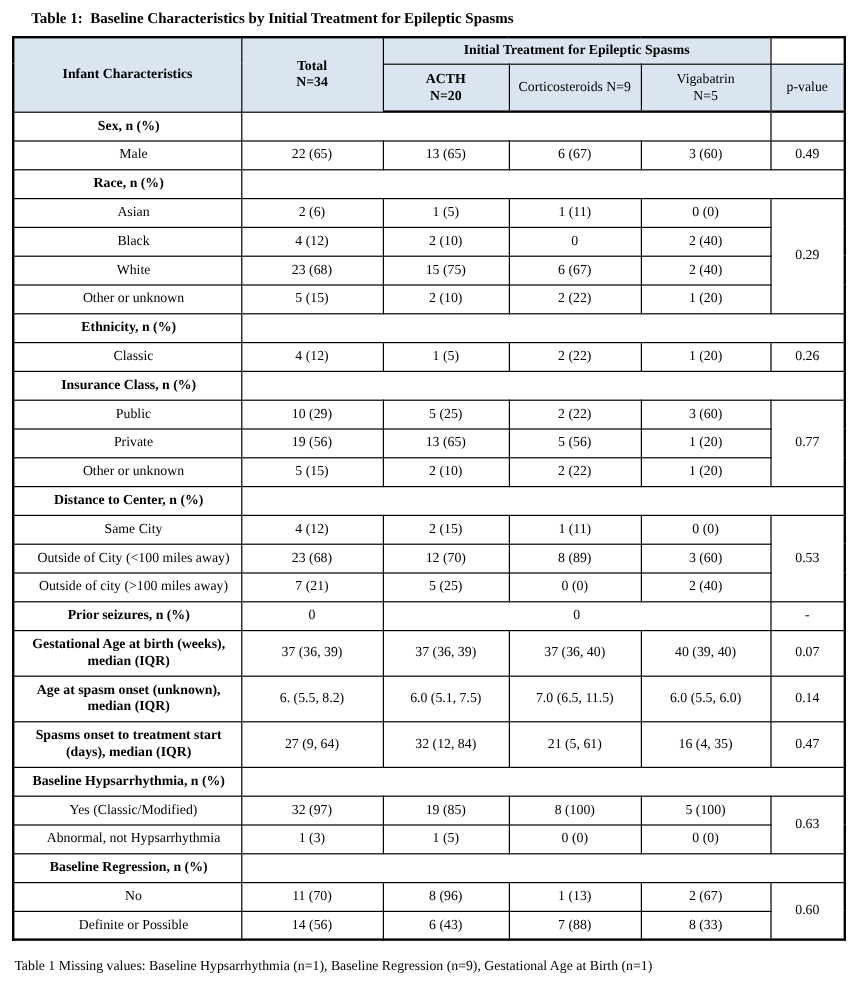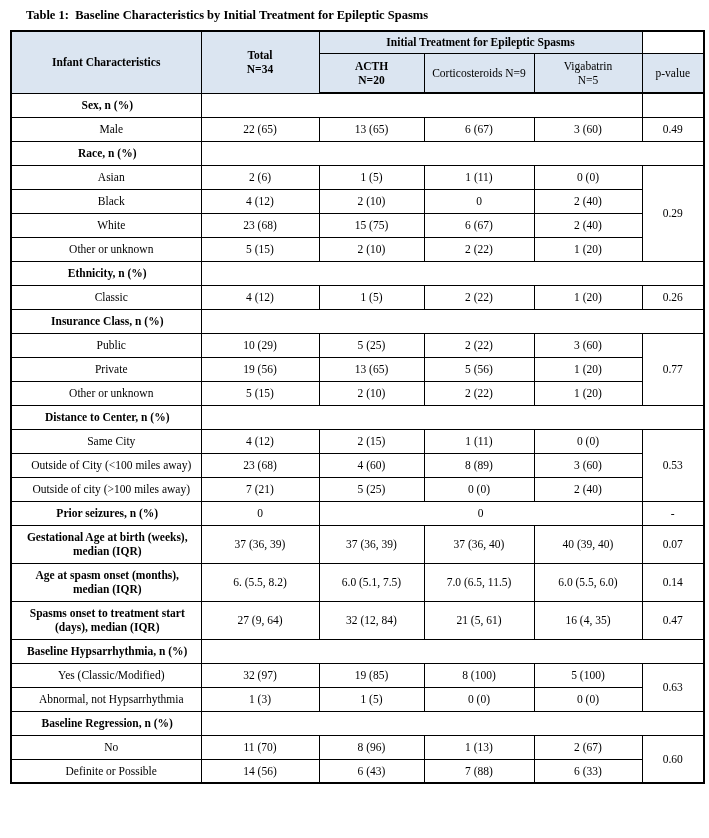--- a/index.html
+++ b/index.html
@@ -178,21 +178,21 @@
       <td class="lbl ind">Same City</td>
       <td class="center">4 (12)</td>
       <td class="center">2 (15)</td>
       <td class="center">1 (11)</td>
       <td class="center">0 (0)</td>
       <td rowspan="3" class="center">0.53</td>
     </tr>
     <tr class="r">
       <td class="lbl ind">Outside of City (&lt;100 miles away)</td>
       <td class="center">23 (68)</td>
-      <td class="center">4 (60)</td>
+      <td class="center">12 (70)</td>
       <td class="center">8 (89)</td>
       <td class="center">3 (60)</td>
     </tr>
     <tr class="r">
       <td class="lbl ind">Outside of city (&gt;100 miles away)</td>
       <td class="center">7 (21)</td>
       <td class="center">5 (25)</td>
       <td class="center">0 (0)</td>
       <td class="center">2 (40)</td>
     </tr>
@@ -206,21 +206,21 @@
 
     <tr class="r2">
       <td class="lbl bold">Gestational Age at birth (weeks), median (IQR)</td>
       <td class="center">37 (36, 39)</td>
       <td class="center">37 (36, 39)</td>
       <td class="center">37 (36, 40)</td>
       <td class="center">40 (39, 40)</td>
       <td class="center">0.07</td>
     </tr>
     <tr class="r2">
-      <td class="lbl bold">Age at spasm onset (months), median (IQR)</td>
+      <td class="lbl bold">Age at spasm onset (unknown), median (IQR)</td>
       <td class="center">6. (5.5, 8.2)</td>
       <td class="center">6.0 (5.1, 7.5)</td>
       <td class="center">7.0 (6.5, 11.5)</td>
       <td class="center">6.0 (5.5, 6.0)</td>
       <td class="center">0.14</td>
     </tr>
     <tr class="r2">
       <td class="lbl bold">Spasms onset to treatment start (days), median (IQR)</td>
       <td class="center">27 (9, 64)</td>
       <td class="center">32 (12, 84)</td>
@@ -259,19 +259,20 @@
       <td class="center">8 (96)</td>
       <td class="center">1 (13)</td>
       <td class="center">2 (67)</td>
       <td rowspan="2" class="center">0.60</td>
     </tr>
     <tr class="r">
       <td class="lbl ind">Definite or Possible</td>
       <td class="center">14 (56)</td>
       <td class="center">6 (43)</td>
       <td class="center">7 (88)</td>
-      <td class="center">6 (33)</td>
+      <td class="center">8 (33)</td>
     </tr>
   </tbody>
     </table>
 
+  <div class="footnote">Table 1 Missing values: Baseline Hypsarrhythmia (n=1), Baseline Regression (n=9), Gestational Age at Birth (n=1)</div>
 
 </div>
 
 </body></html>

